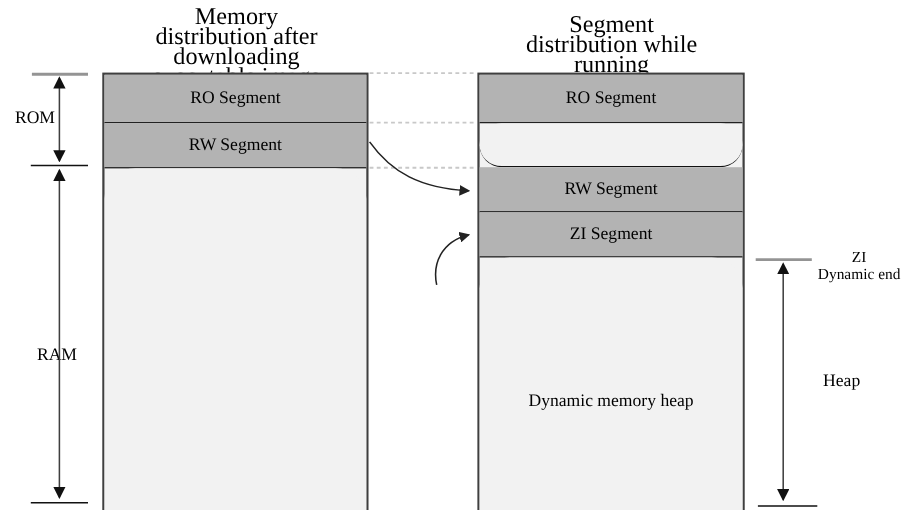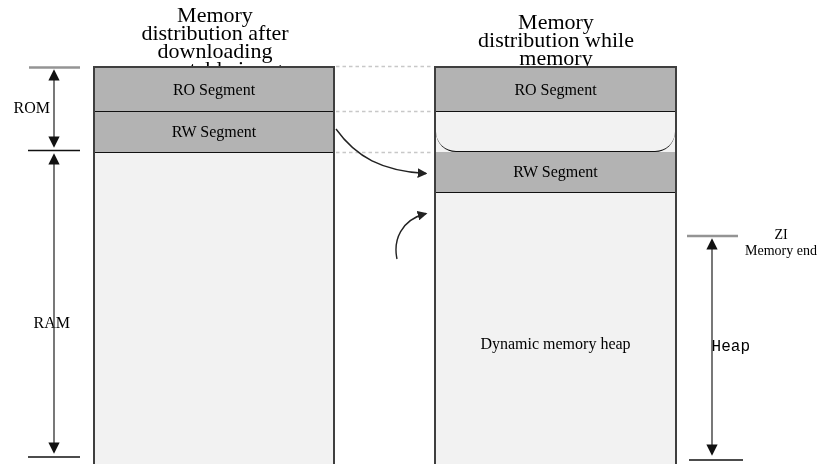--- a/index.html
+++ b/index.html
@@ -22,59 +22,62 @@
   #right-box{left:434px;width:243px;}
   .seg{display:flex;align-items:center;justify-content:center;font-size:16px;flex:0 0 auto;}
   .seg.gray{background:var(--segment-gray);border-bottom:1px solid var(--line-black);}
   .seg.light{background:var(--light-fill);border-radius:28px;}
   .seg.gap{border-bottom:1px solid var(--line-black);}
   .seg.fill{flex:1 1 auto;}
   .h44{height:44px;} .h41{height:41px;} .h40{height:40px;}
   .side-label{position:absolute;font-size:16px;text-align:right;}
   #rom-label{left:4px;top:99px;width:46px;}
   #ram-label{left:4px;top:314px;width:46px;margin-left:20px;}
-  #heap-label{left:686px;top:338px;width:64px;font-family:Liberation Mono, monospace;}
+  #heap-label{left:718px;top:338px;width:64px;}
   #zi-end-label{left:733px;top:227px;width:96px;font-size:14px;line-height:16px;text-align:center;}
   svg#overlay{position:absolute;left:0;top:0;pointer-events:none;}
 </style>
 </head>
 <body>
 
 <div class="title" id="left-title">Memory distribution after downloading executable image files</div>
-<div class="title" id="right-title">Memory distribution while memory</div>
+<div class="title" id="right-title">Segment distribution while running</div>
 
 <div class="membox" id="left-box">
   <div class="seg gray h44">
     <span>RO Segment</span>
   </div>
   <div class="seg gray h41">
     <span>RW Segment</span>
   </div>
   <div class="seg light fill"></div>
 </div>
 
 <div class="membox" id="right-box">
   <div class="seg gray h44">
     <span>RO Segment</span>
   </div>
   <div class="seg light gap h40"></div>
   <div class="seg gray h41">
     <span>RW Segment</span>
   </div>
+  <div class="seg gray h41">
+    <span>ZI Segment</span>
+  </div>
   <div class="seg light fill">
     <span>Dynamic memory heap</span>
   </div>
 </div>
 
 <div class="side-label" id="rom-label">ROM</div>
 <div class="side-label" id="ram-label">RAM</div>
 <div class="side-label" id="heap-label">Heap</div>
 <div class="side-label" id="zi-end-label">
   <div>ZI</div>
-  <div>Memory end</div>
+  <div>Dynamic end</div>
 </div>
 
 <svg id="overlay" width="829" height="464" viewBox="0 0 829 464">
   <defs>
     <marker id="ah" viewBox="0 0 10 10" refX="8.5" refY="5" markerWidth="8" markerHeight="8" orient="auto-start-reverse">
       <path d="M0,0 L10,5 L0,10 z" fill="#111111"></path>
     </marker>
     <marker id="ahs" viewBox="0 0 10 10" refX="8.5" refY="5" markerWidth="7" markerHeight="7" orient="auto">
       <path d="M0,0 L10,5 L0,10 z" fill="#222222"></path>
     </marker>

